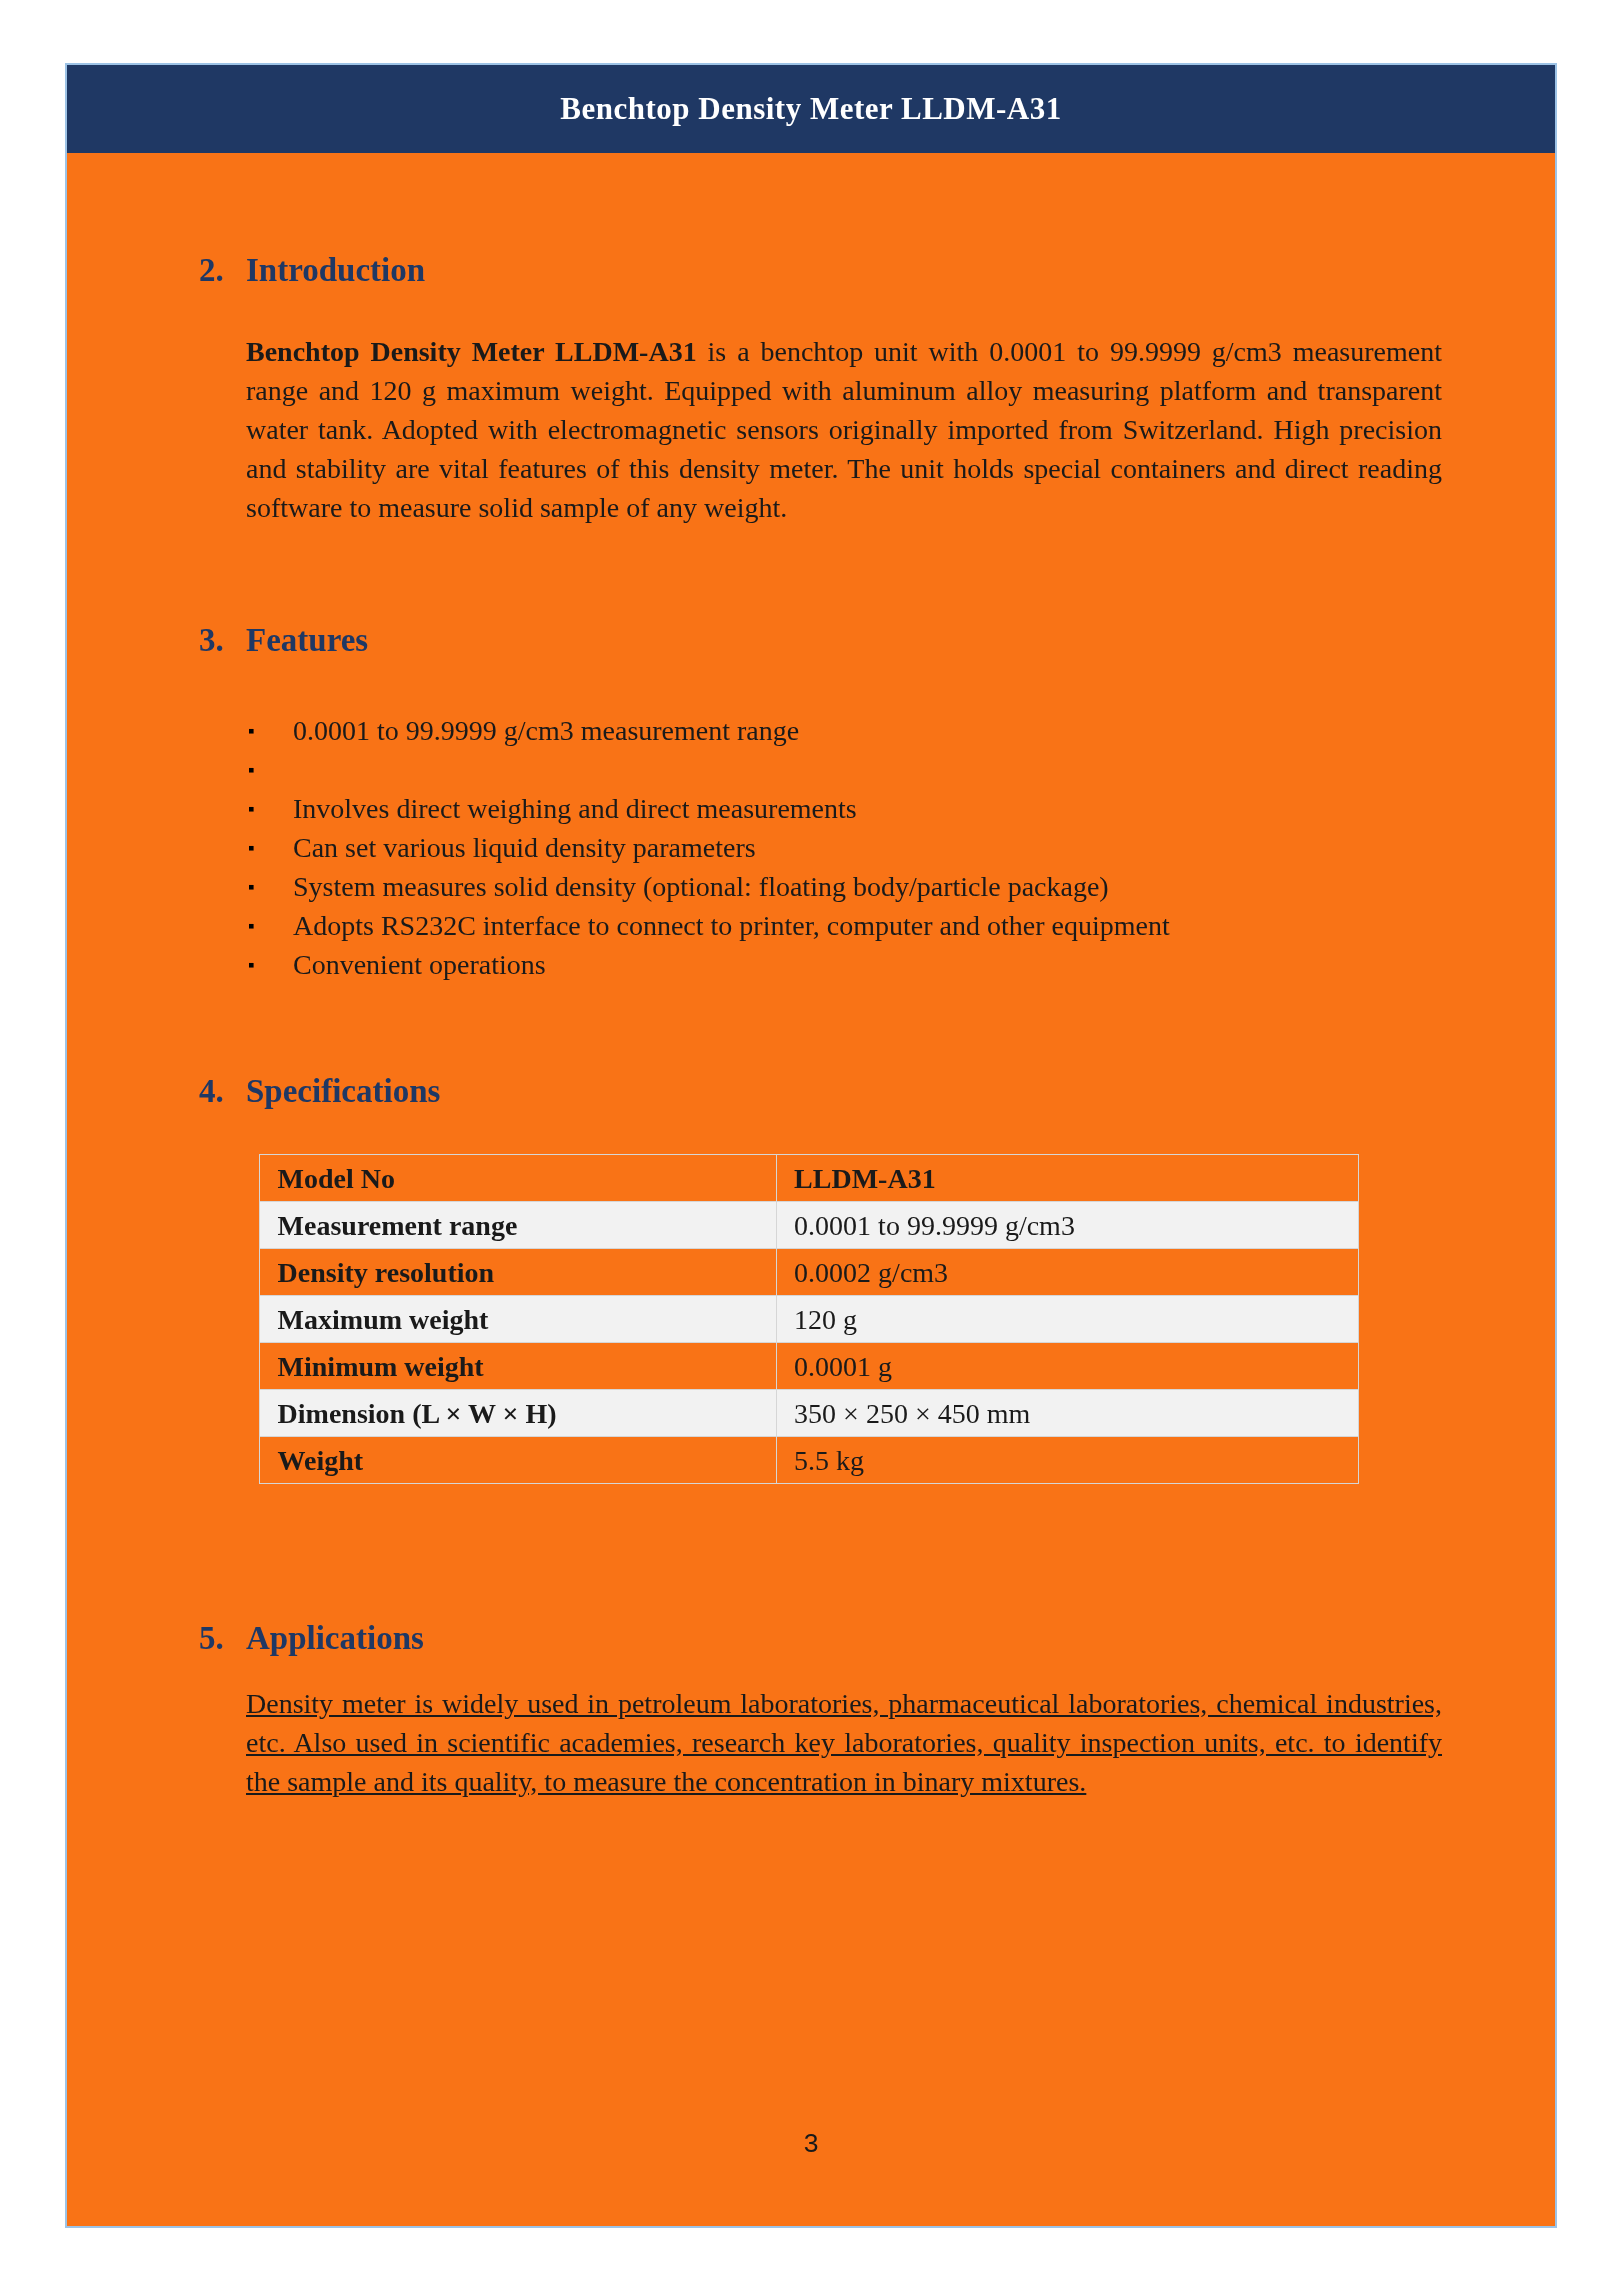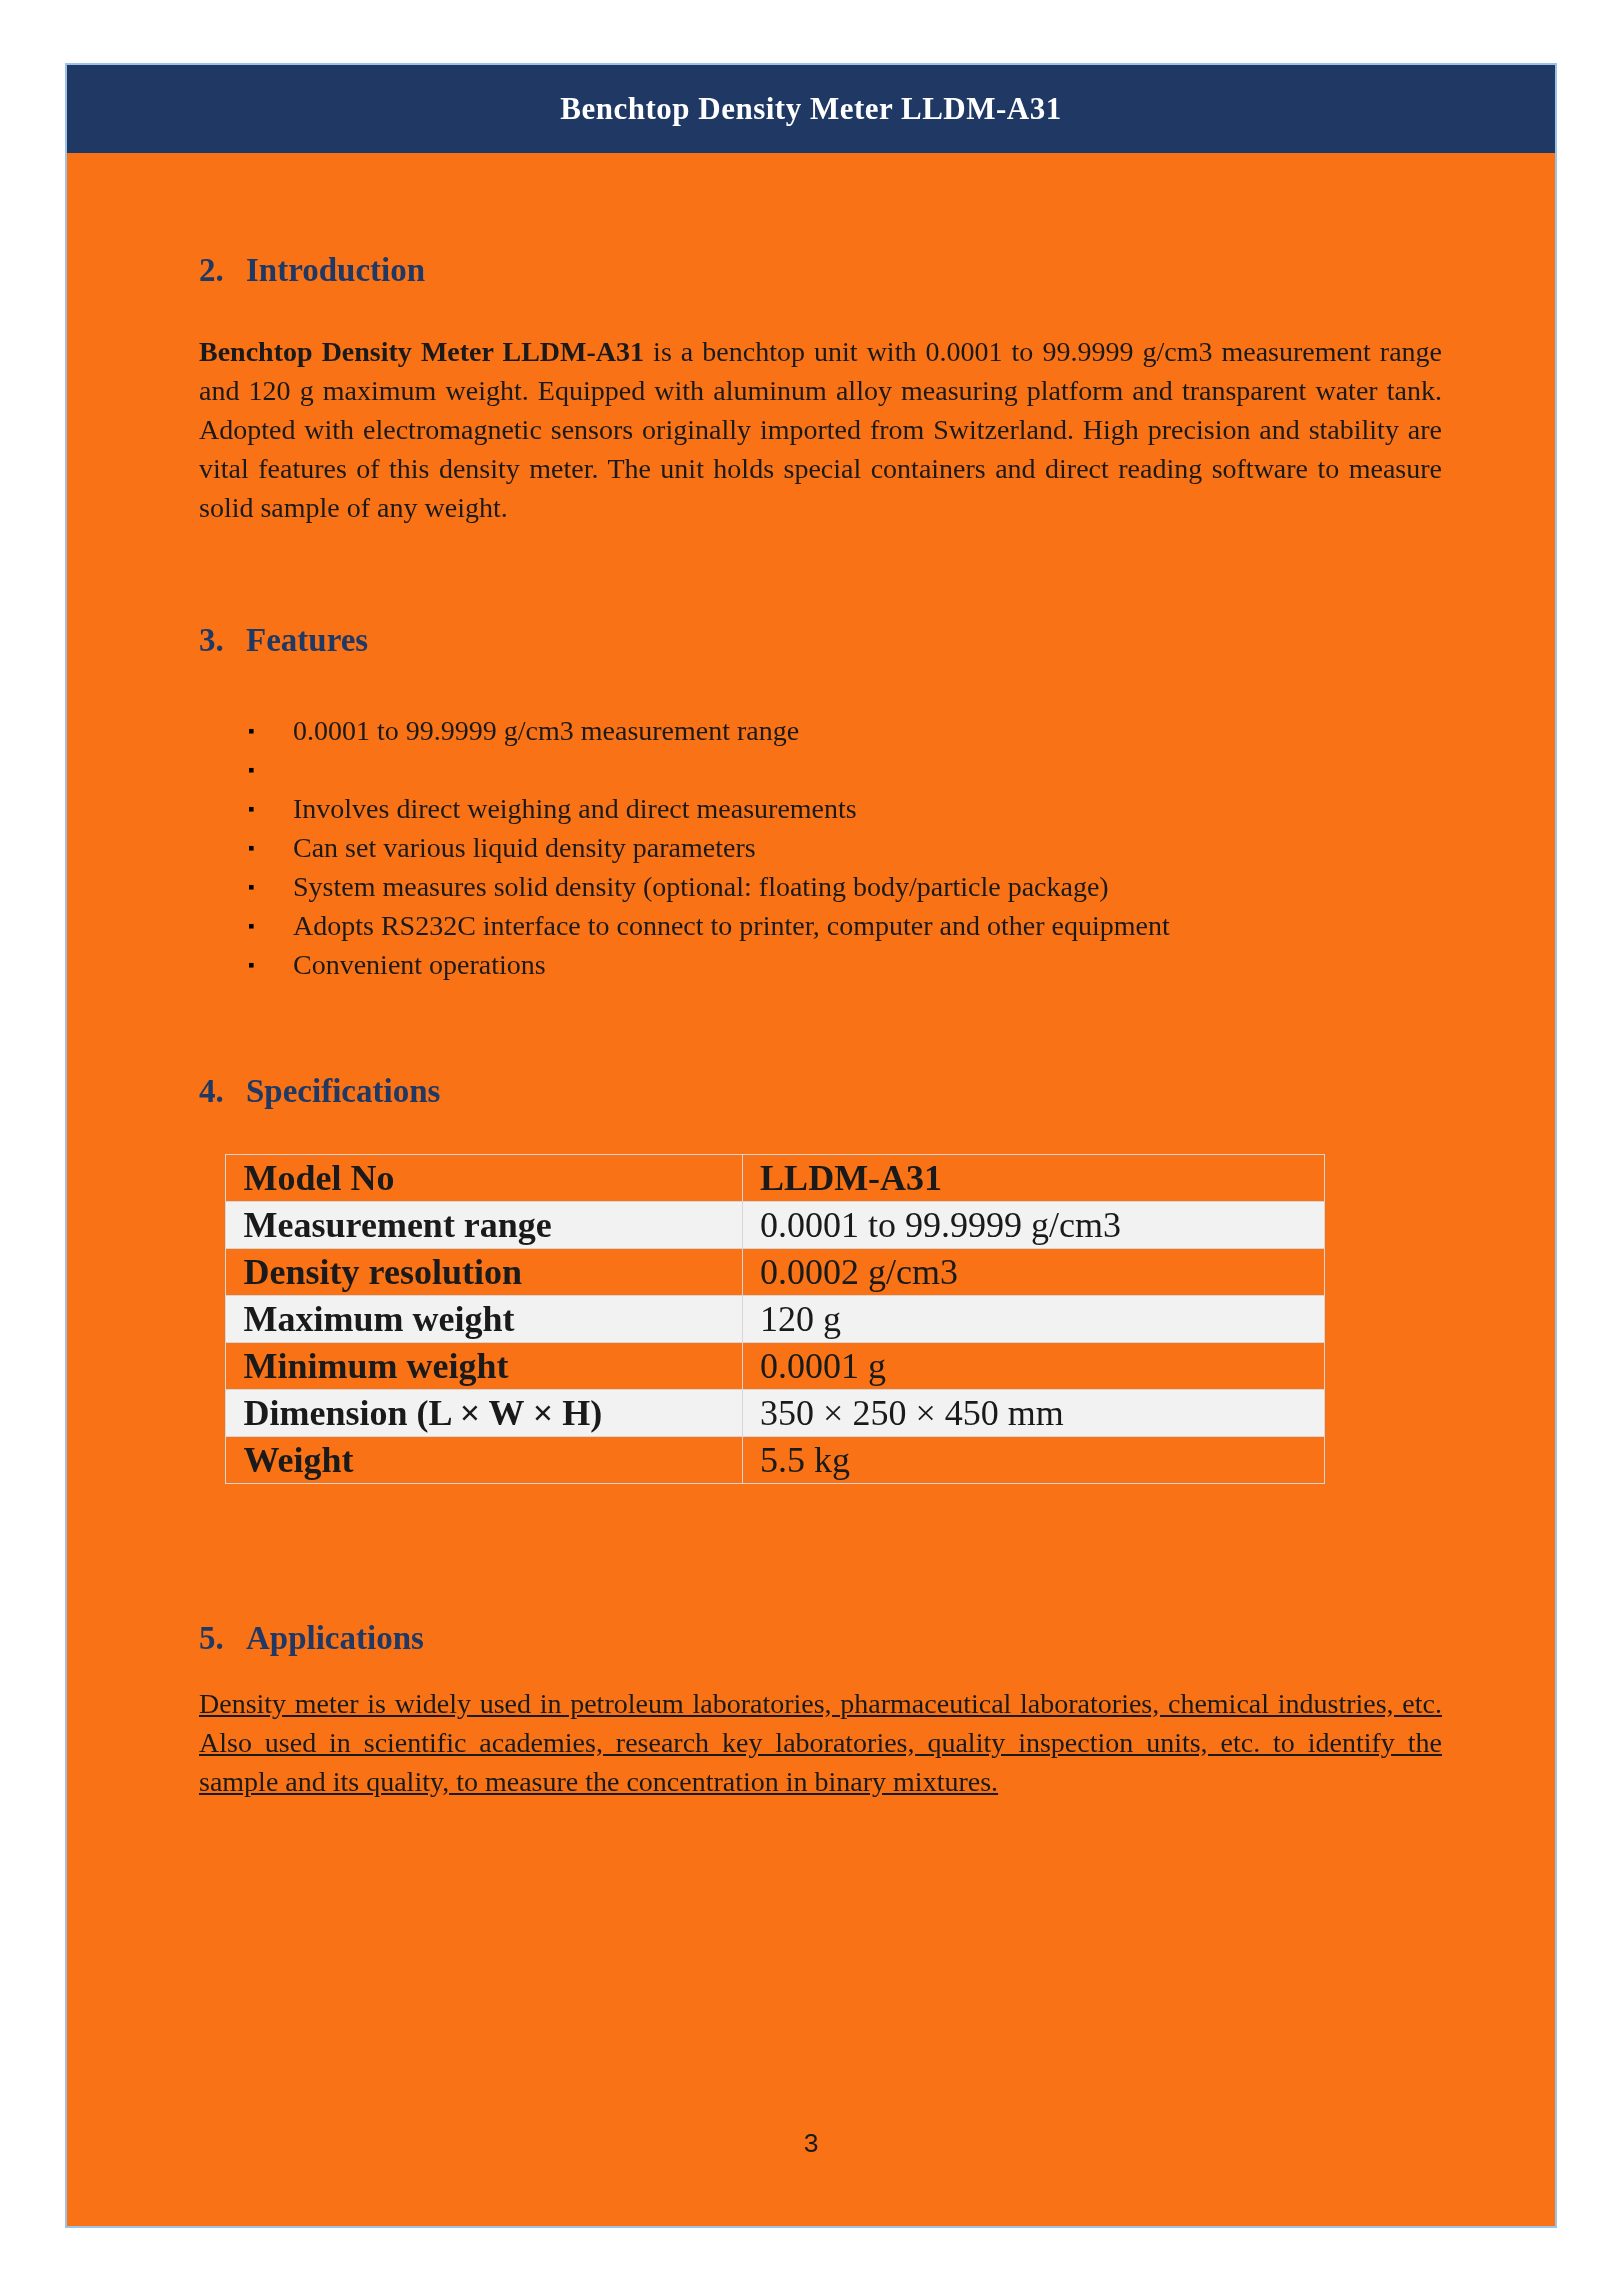--- a/index.html
+++ b/index.html
@@ -34,20 +34,21 @@
   }
   .sec-head {
     display: flex;
     color: #1F3864;
     font-size: 33px;
     font-weight: bold;
     line-height: 43px;
   }
   .sec-num { min-width: 47px; }
   .para {
+    margin-left: 47px;
     font-size: 28px;
     line-height: 39px;
     text-align: justify;
   }
   .h-intro { margin-top: 96px; }
   .p-intro { margin-top: 40px; }
   .h-features { margin-top: 92px; }
   .feature-list {
     list-style: none;
     margin-top: 49px;
@@ -62,23 +63,23 @@
     width: 45px;
     font-size: 18.6px;
     line-height: 39px;
     color: #000000;
     flex: 0 0 45px;
   }
   .h-specs { margin-top: 86px; }
   .spec-table {
     border-collapse: collapse;
     margin-top: 41px;
-    margin-left: 26px;
+    margin-left: 60px;
     width: 1100px;
-    font-size: 36px;
+    font-size: 28px;
   }
   .spec-table td {
     border: 1px solid #D6D6D6;
     padding: 4.9px 17.6px;
     height: 47px;
     line-height: 35px;
     vertical-align: middle;
   }
   .spec-table td.spec-label { font-weight: bold; width: 47%; }
   .spec-table tr:nth-child(even) { background: #F2F2F2; }

